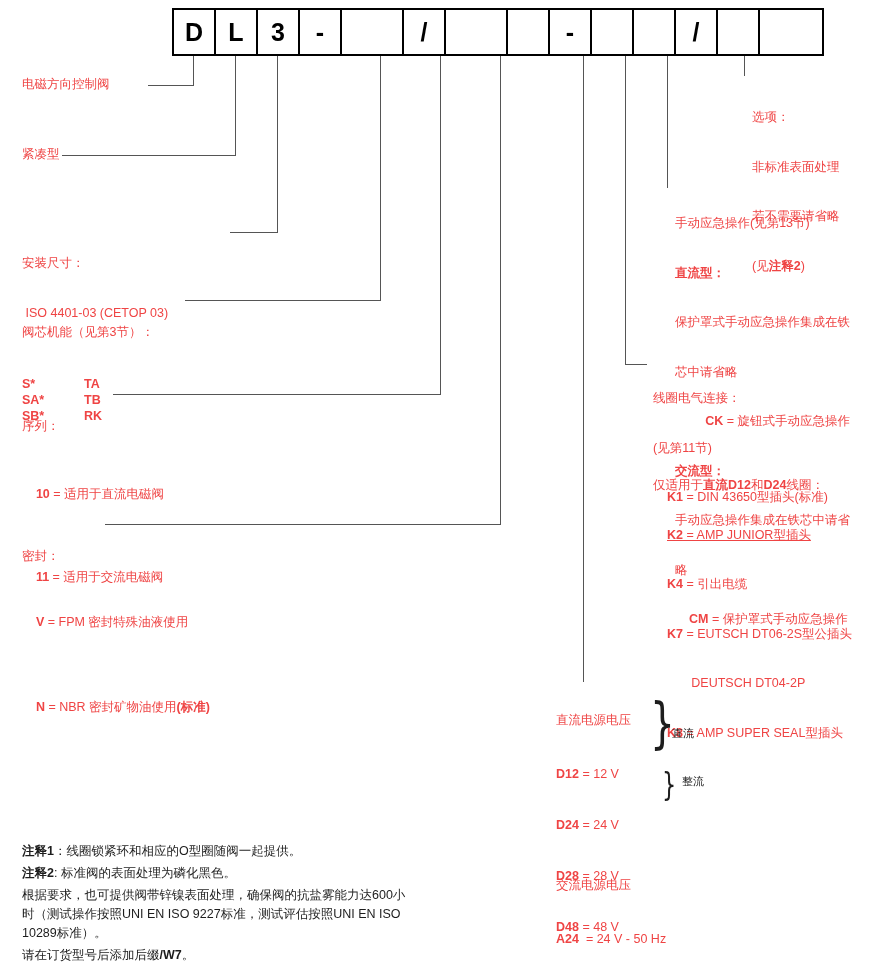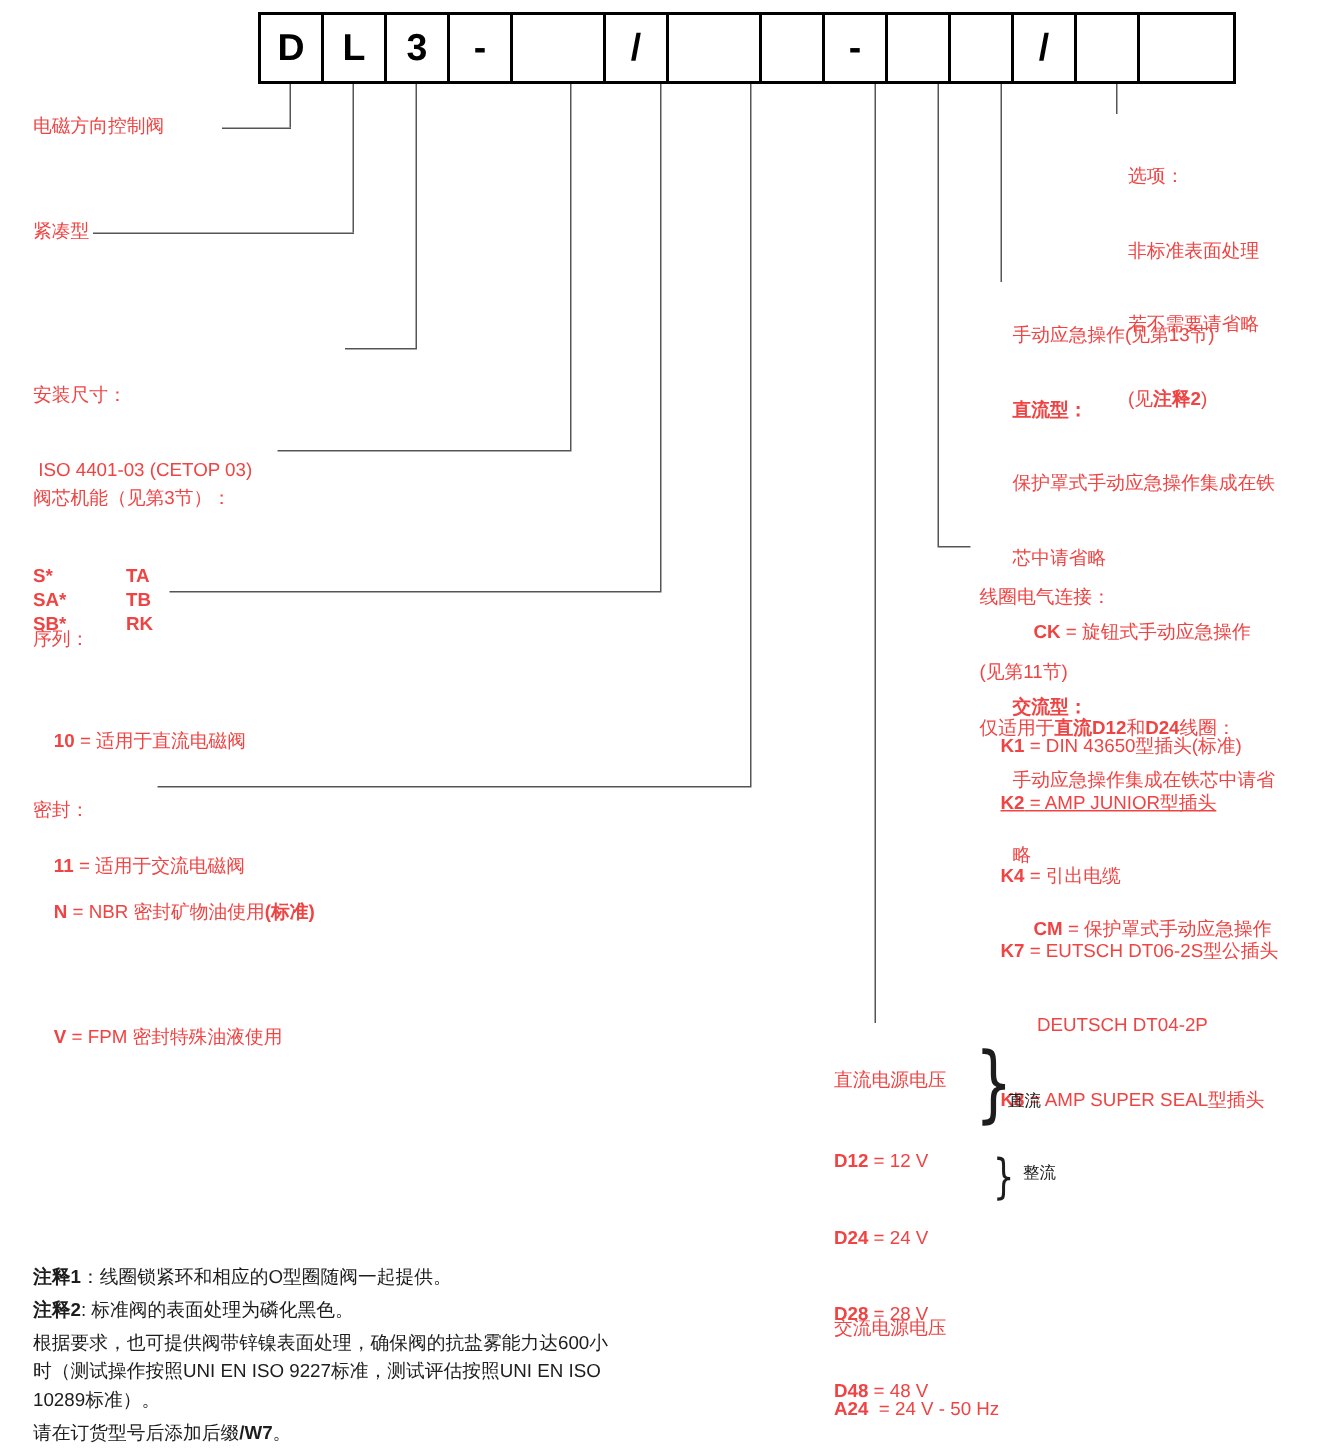--- a/index.html
+++ b/index.html
@@ -165,43 +165,43 @@
 <div class="blk" style="left:22px; top:385px;">
   <div>序列：</div>
   <div style="margin-top:2px;">
     <span class="b">10</span><span> = 适用于直流电磁阀</span>
   </div>
   <div>
     <span class="b">11</span><span> = 适用于交流电磁阀</span>
   </div>
 </div>
 
-<div class="blk" style="left:22px; top:499px;">
+<div class="blk" style="left:22px; top:515px;">
   <div>密封：</div>
+  <div>
+    <span class="b">V</span><span> = FPM 密封特殊油液使用</span>
+  </div>
   <div style="margin-top:2px;">
     <span class="b">N</span><span> = NBR 密封矿物油使用</span><span class="b">(标准)</span>
-  </div>
-  <div>
-    <span class="b">V</span><span> = FPM 密封特殊油液使用</span>
   </div>
 </div>
 
 <div class="blk" style="left:752px; top:76px;">
   <div>选项：</div>
   <div>非标准表面处理</div>
   <div>若不需要请省略</div>
   <div>(见<span class="b">注释2</span>)</div>
 </div>
 
 <div class="blk" style="left:675px; top:182px;">
   <div>手动应急操作(见第13节)</div>
   <div class="b">直流型：</div>
   <div>保护罩式手动应急操作集成在铁</div>
   <div>芯中请省略</div>
-  <div style="padding-left:14px;"><span class="b">CK</span><span> = 旋钮式手动应急操作</span></div>
+  <div style="padding-left:14px;text-align:right;"><span class="b">CK</span><span> = 旋钮式手动应急操作</span></div>
   <div class="b">交流型：</div>
   <div>手动应急操作集成在铁芯中请省</div>
   <div>略</div>
   <div style="padding-left:14px;"><span class="b">CM</span><span> = 保护罩式手动应急操作</span></div>
 </div>
 
 <div class="blk" style="left:653px; top:357px;">
   <div>线圈电气连接：</div>
   <div>(见第11节)</div>
   <div style="padding-left:14px;"><span class="b">K1</span><span> = DIN 43650型插头(标准)</span></div>

